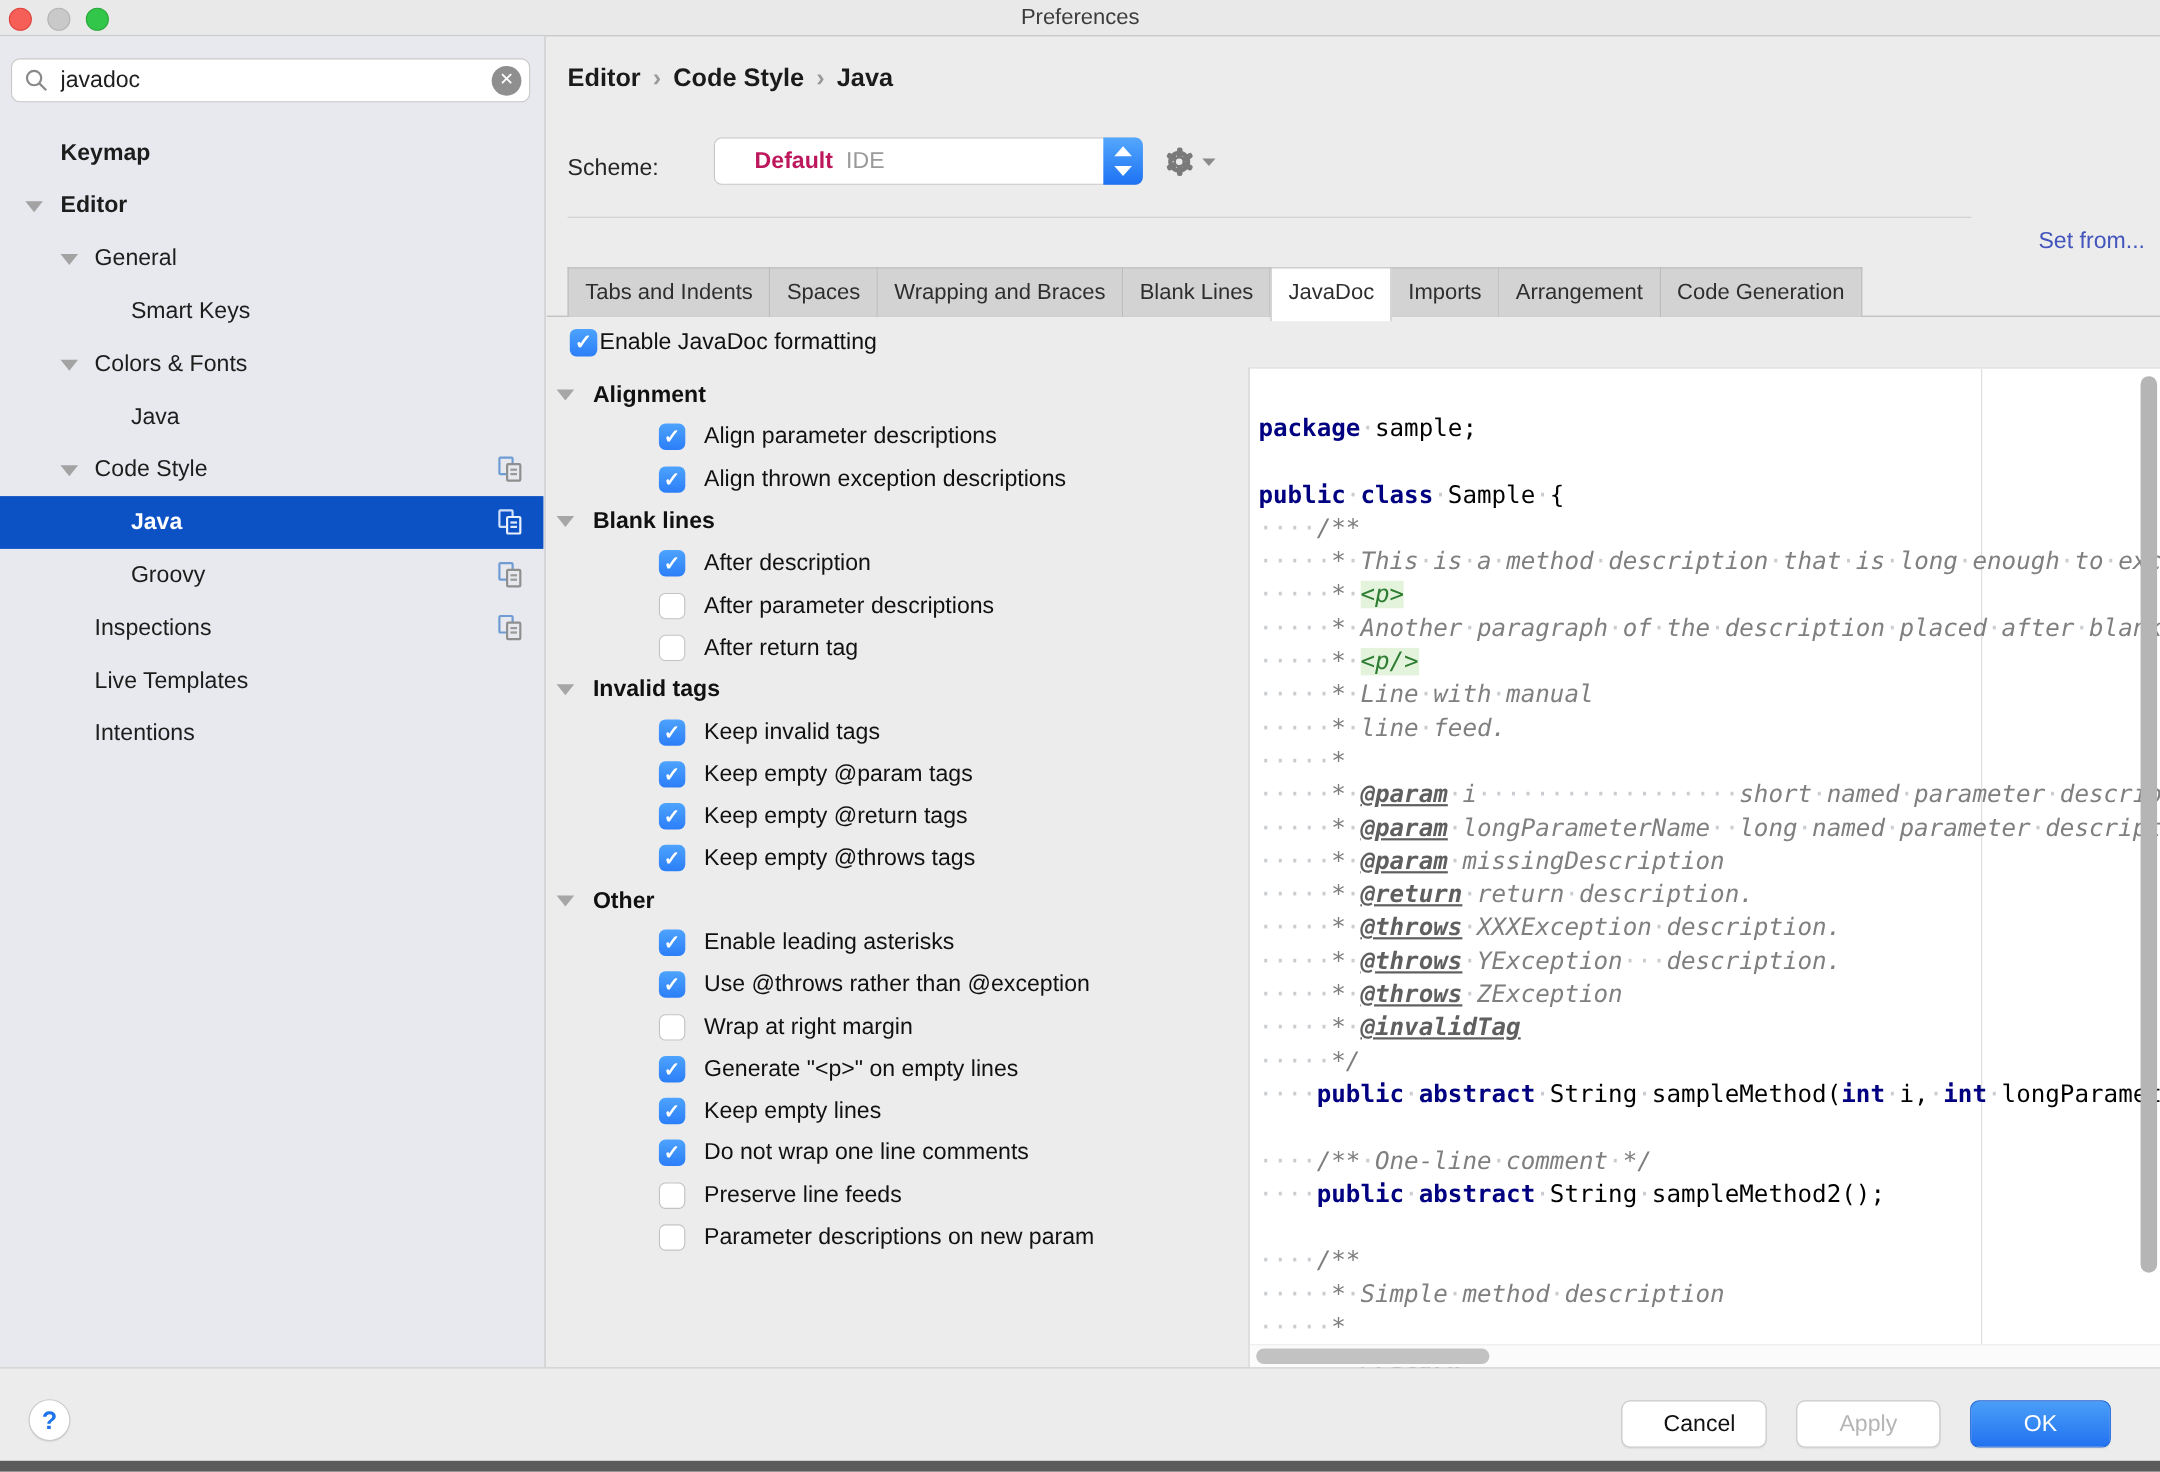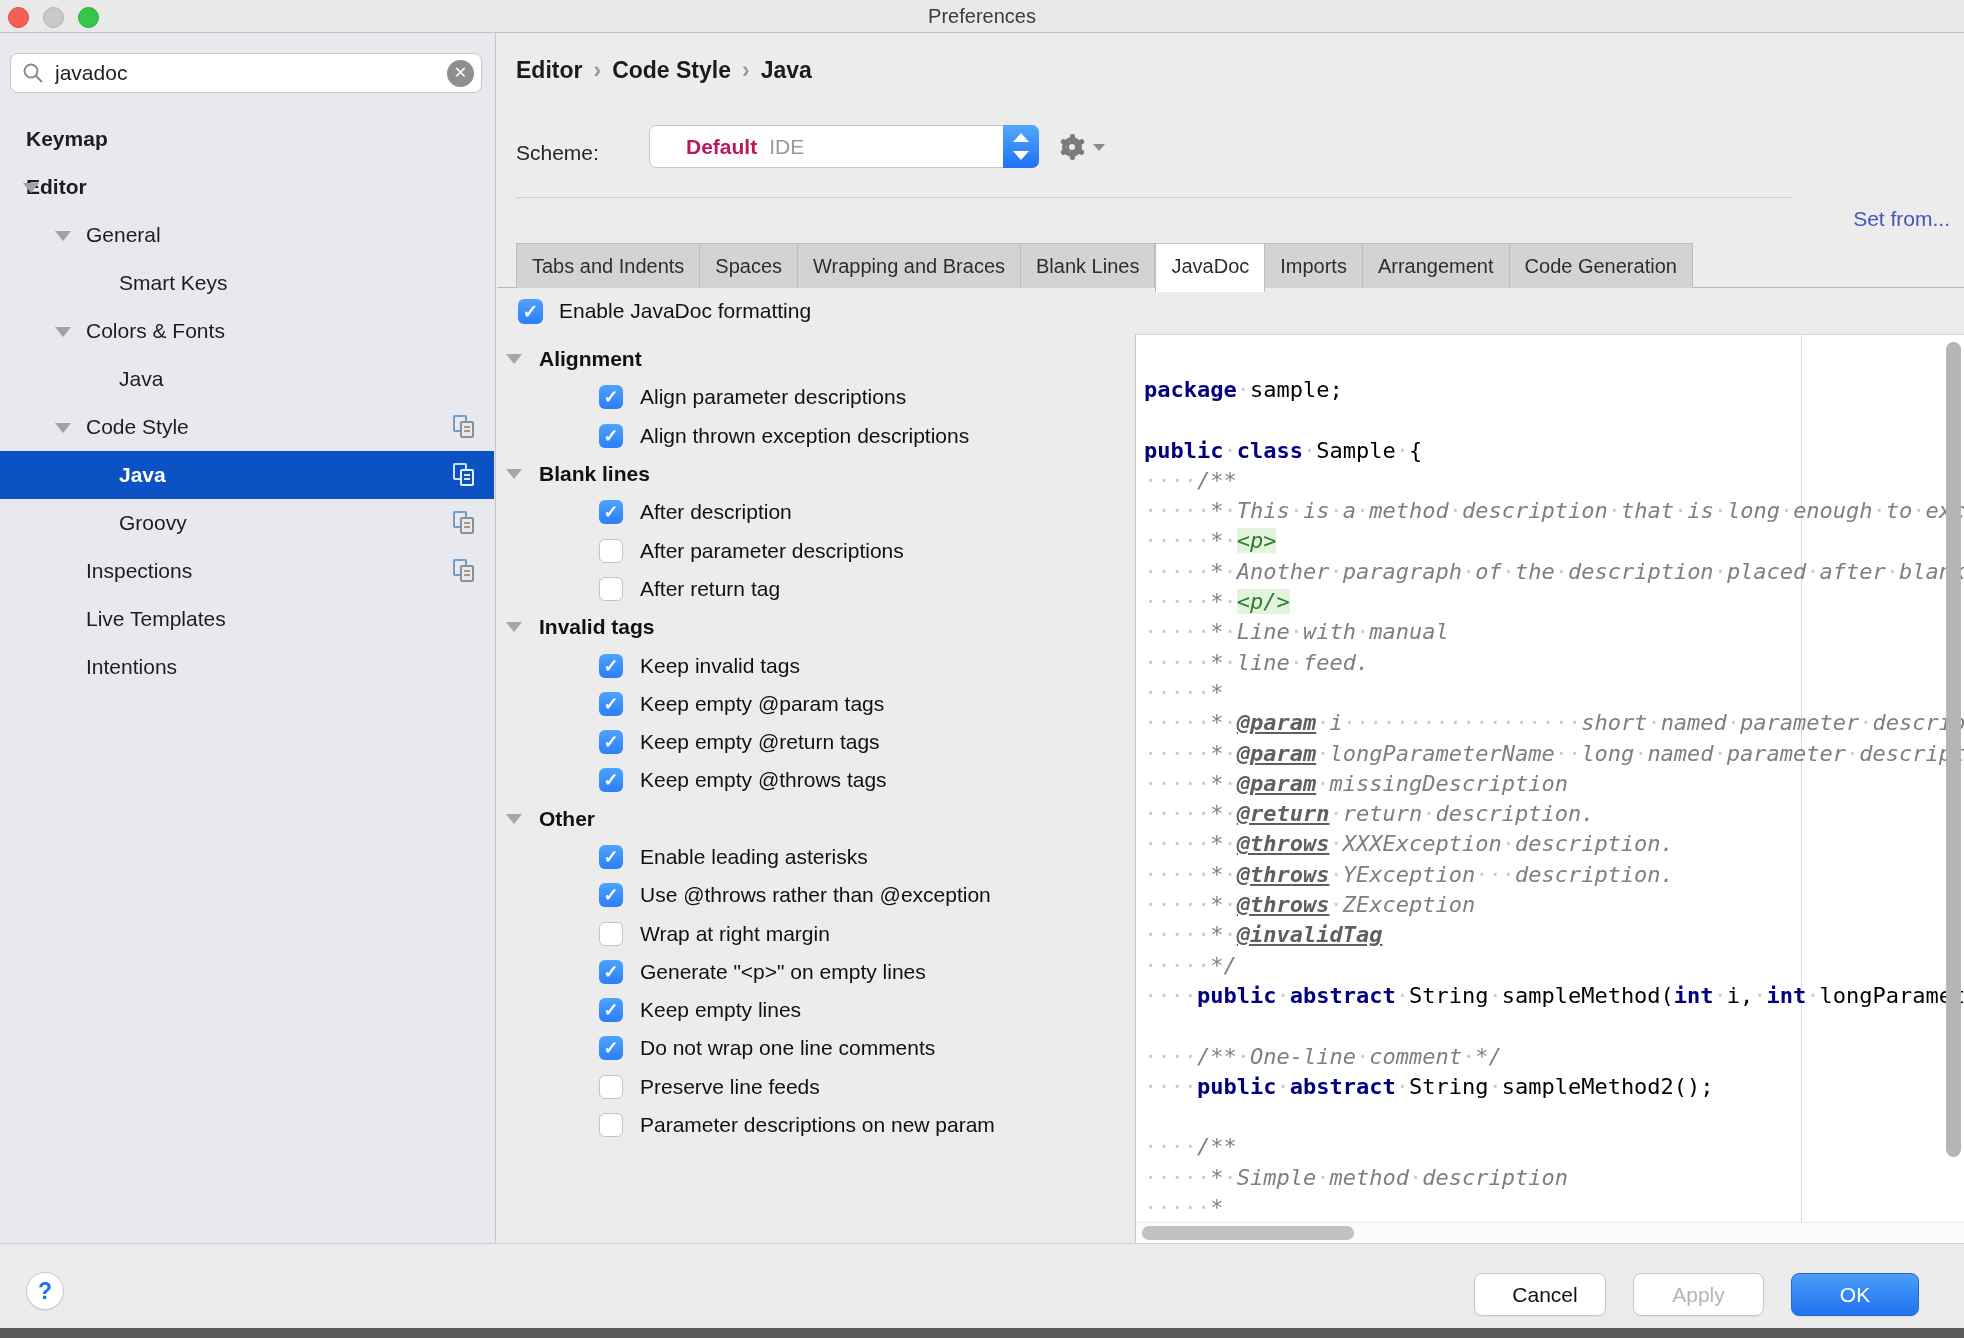--- a/index.html
+++ b/index.html
@@ -25,21 +25,21 @@
   .searchwrap { position:absolute; left:10px; top:20px; width:472px; height:40px; }
   .searchwrap input { width:100%; height:100%; border:1px solid #c8c8c8; border-radius:8px;
     background:#fff; font-family:"Liberation Sans",sans-serif; font-size:21px; color:#1e1e1e;
     padding:0 44px 0 44px; outline:none; }
   .searchicon { position:absolute; left:12px; top:9px; width:22px; height:22px; }
   .clearbtn { position:absolute; right:8px; top:7px; width:27px; height:27px; border-radius:50%;
     background:#8f8f8f; color:#fff; font-size:16px; line-height:26px; text-align:center; cursor:pointer; }
   .tree { position:absolute; left:0; top:82px; right:1px; }
   .trow { position:relative; height:48px; line-height:48px; font-size:21px; color:#1d1d1d; cursor:default; }
   .trow.b { font-weight:bold; }
-  .trow.lvl0 { padding-left:26px; }
+  .trow.lvl0 { padding-left:55px; }
   .trow.lvl1 { padding-left:86px; }
   .trow.lvl2 { padding-left:119px; }
   .trow.sel  { background:#0d52c5; color:#ffffff; font-weight:bold; }
   .tarrow { position:absolute; top:20px; width:0; height:0;
     border-left:8px solid transparent; border-right:8px solid transparent; border-top:10px solid #a3a3a3; }
   .lvl0 > .tarrow { left:23px; } .lvl1 > .tarrow { left:55px; }
   .copyic { position:absolute; right:16px; top:12px; width:26px; height:25px; }
   .copyic .back { position:absolute; left:1px; top:0; width:14px; height:17px;
     border:2px solid #6f9cd3; border-radius:2px; }
   .copyic .front { position:absolute; left:8px; top:6px; width:14px; height:17px;
@@ -81,21 +81,21 @@
   .tabstrip { position:absolute; left:0; top:210px; right:0; height:45px;
     border-bottom:1px solid #b7b7b7; padding-left:19px; display:flex; }
   .tab { height:45px; line-height:44px; padding:0 15px; font-size:20px; color:#2e2e2e;
     background:#d3d3d3; border-top:1px solid #bcbcbc; border-right:1px solid #bcbcbc; cursor:pointer; }
   .tab:first-child { border-left:1px solid #bcbcbc; }
   .tab.active { background:#ffffff; height:49px; margin-bottom:-4px; position:relative; z-index:2;
     border-left:1px solid #bcbcbc; }
 
   .enablerow { position:absolute; left:0; top:255px; right:0; height:46px; display:flex; align-items:center; }
   .enablerow .cb { margin-left:21px; }
-  .enablerow .lbl { margin-left:16px; font-size:21px; color:#111; }
+  .enablerow .lbl { margin-left:2px; font-size:21px; color:#111; }
 
   
   .cb { width:25px; height:25px; border-radius:6px; background:#fff; border:1px solid #c3c3c3;
     flex:none; position:relative; cursor:pointer; }
   .cb.on { background:linear-gradient(#4da3fd,#2c7ef8); border:none; }
   .cb.on::after { content:"✓"; position:absolute; left:0; right:0; top:0; bottom:0; color:#fff;
     font-size:19px; font-weight:bold; text-align:center; line-height:25px; }
 
   
   .content { position:absolute; left:0; top:301px; right:0; bottom:0; display:flex; }

